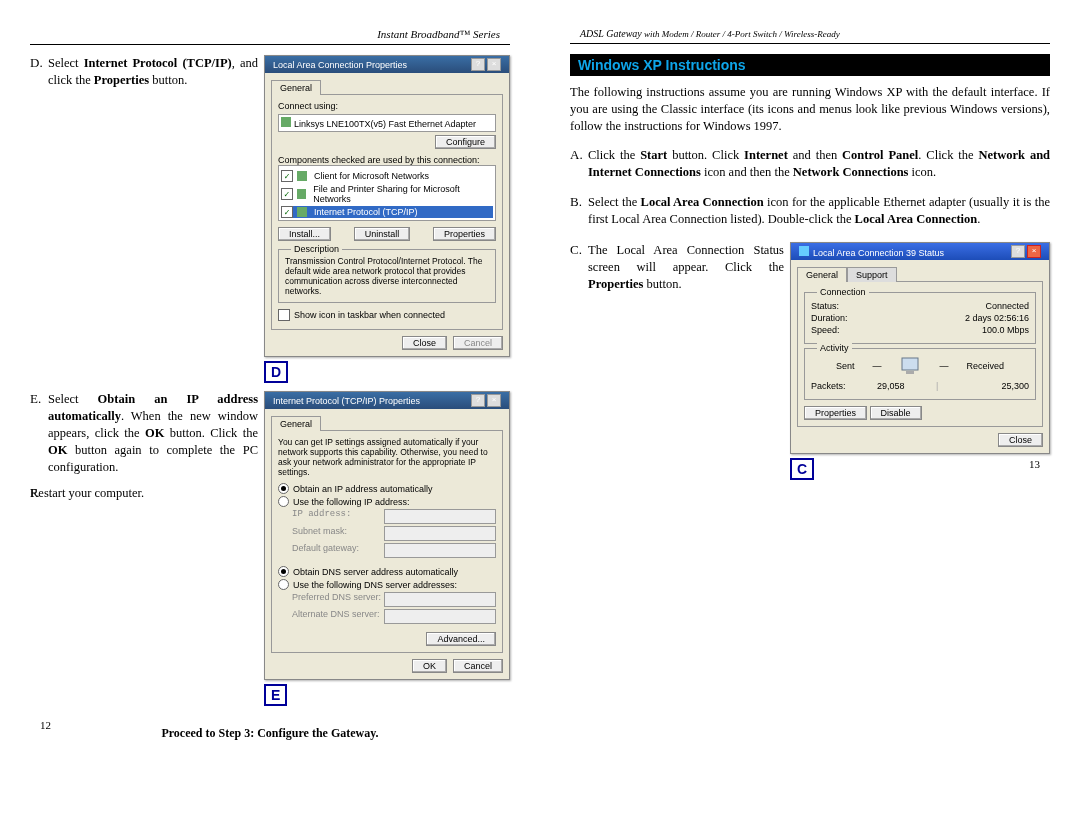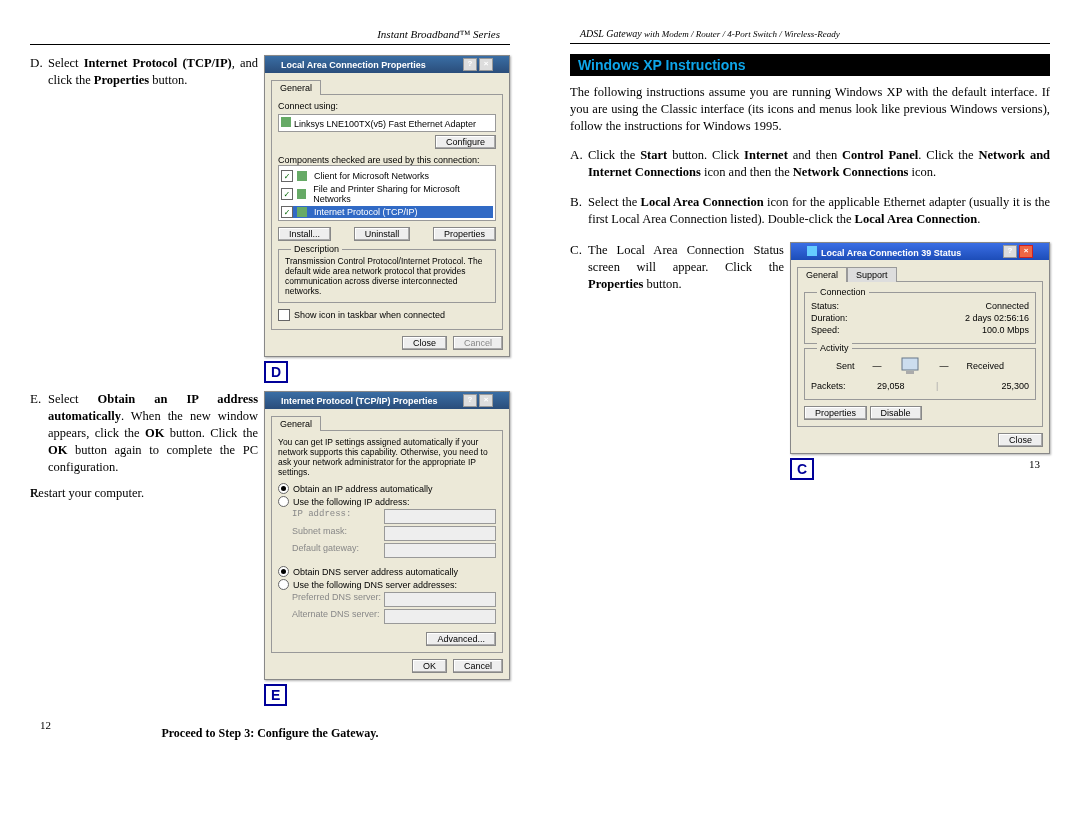--- a/index.html
+++ b/index.html
@@ -17,21 +17,21 @@
 .fig-col { flex-shrink:0; margin-left:6px;}
 .fig-label { display:inline-block; border:2px solid #009; color:#009; font-weight:bold; font-family:Arial,sans-serif; padding:1px 5px; font-size:14px; background:#fff; margin-top:4px;}
 .section-hdr { background:#000; color:#0ea5e9; font-family:Arial,sans-serif; font-weight:bold; padding:3px 8px; font-size:14px; margin-bottom:8px;}
 .pagenum { position:absolute; bottom:10px; font-size:11px;}
 .pn-left { left:10px;}
 .pn-right { right:10px;}
 .proceed { text-align:center; font-weight:bold; font-size:12px; margin-top:20px;}
 
 
 .dlg { font-family:Tahoma,Arial,sans-serif; font-size:9px; background:#ece9d8; border:1px solid #888; box-shadow:1px 1px 2px rgba(0,0,0,.3); color:#000;}
-.titlebar { background:linear-gradient(#3a6ea5,#2a4d7a); color:#fff; padding:2px 16px; font-weight:bold; font-size:9px; display:flex; justify-content:space-between; align-items:center;}
+.titlebar { background:linear-gradient(#3a6ea5,#2a4d7a); color:#fff; padding:2px 8px; font-weight:normal; font-size:9px; display:flex; justify-content:space-between; align-items:center;}
 .titlebar-xp { background:linear-gradient(#3a6ee5,#1d4db8);}
 .tbtns { display:flex; gap:2px;}
 .tbtn { width:12px; height:11px; background:#ddd; border:1px solid #999; font-size:8px; line-height:9px; text-align:center;}
 .tbtn-xp { background:#e64; border-color:#c22; color:#fff;}
 .dlg-body { padding:6px;}
 .tab { display:inline-block; border:1px solid #999; border-bottom:none; padding:2px 8px; background:#ece9d8; font-size:9px; position:relative; top:1px;}
 .tabpane { border:1px solid #999; padding:6px; background:#ece9d8;}
 .grp { border:1px solid #999; padding:6px; margin:4px 0; position:relative; background:#ece9d8;}
 .grp-title { position:absolute; top:-6px; left:12px; background:#ece9d8; padding:0 3px; font-size:9px;}
 .btn { display:inline-block; border:1px solid #888; background:#eee; padding:1px 10px; font-size:9px; box-shadow:inset -1px -1px #aaa, inset 1px 1px #fff;}
@@ -193,21 +193,21 @@
   <div class="pagenum pn-left">12</div>
 </div>
 
 <div class="page-right">
   <div class="header header-right">
     <span style="font-style:italic;">ADSL Gateway</span><span class="sm"> with Modem / Router / 4-Port Switch / Wireless-Ready</span>
   </div>
   <div class="rule"></div>
 
   <div class="section-hdr">Windows XP Instructions</div>
-  <div class="instr" style="text-align:justify; margin-bottom:12px;">The following instructions assume you are running Windows XP with the default interface. If you are using the Classic interface (its icons and menus look like previous Windows versions), follow the instructions for Windows 1995.</div>
+  <div class="instr" style="text-align:justify; margin-bottom:12px;">The following instructions assume you are running Windows XP with the default interface. If you are using the Classic interface (its icons and menus look like previous Windows versions), follow the instructions for Windows 1997.</div>
 
   <div class="instr-wrap">
     <div class="letter-col">A.</div>
     <div class="txt-col instr" style="text-align:justify;">Click the <b>Start</b> button. Click <b>Internet</b> and then <b>Control Panel</b>. Click the <b>Network and Internet Connections</b> icon and then the <b>Network Connections</b> icon.</div>
   </div>
 
   <div class="instr-wrap" style="margin-top:8px;">
     <div class="letter-col">B.</div>
     <div class="txt-col instr" style="text-align:justify;">Select the <b>Local Area Connection</b> icon for the applicable Ethernet adapter (usually it is the first Local Area Connection listed). Double-click the <b>Local Area Connection</b>.</div>
   </div>

